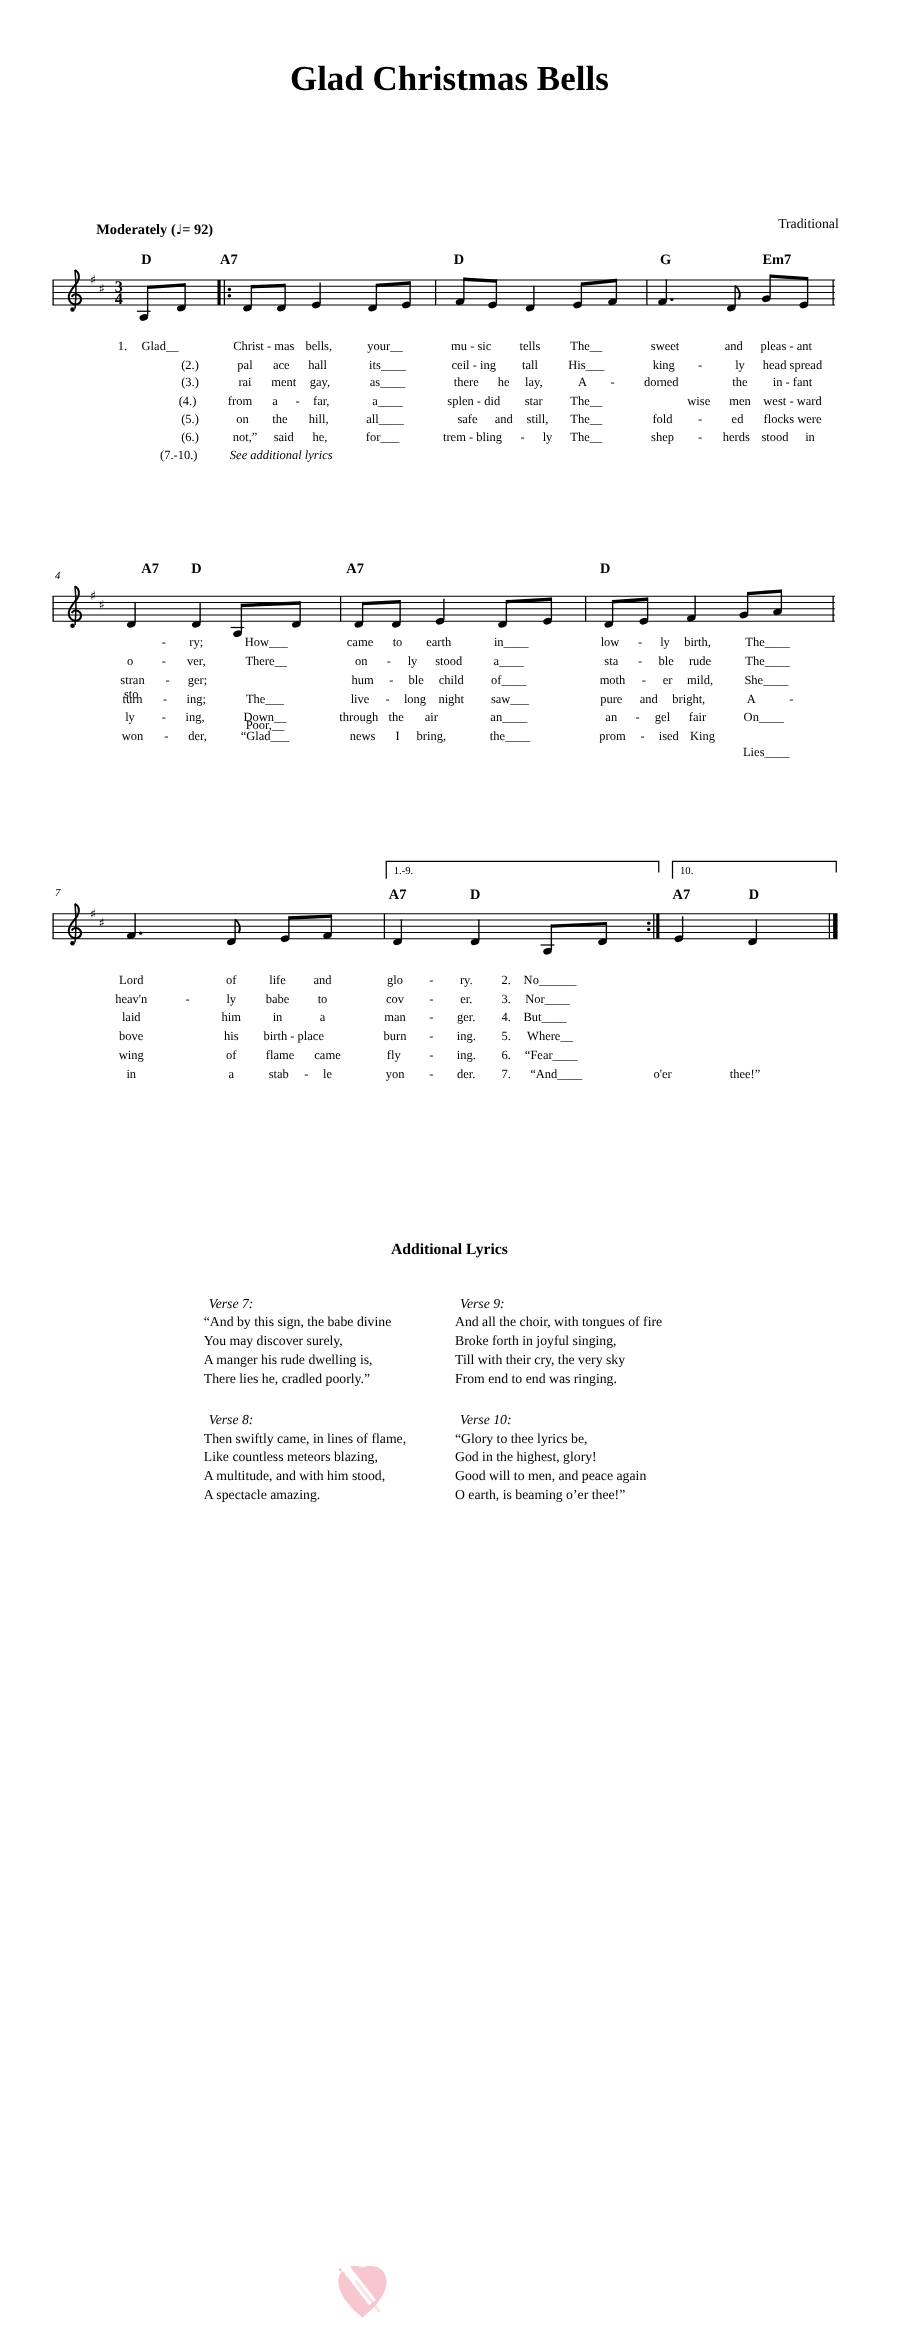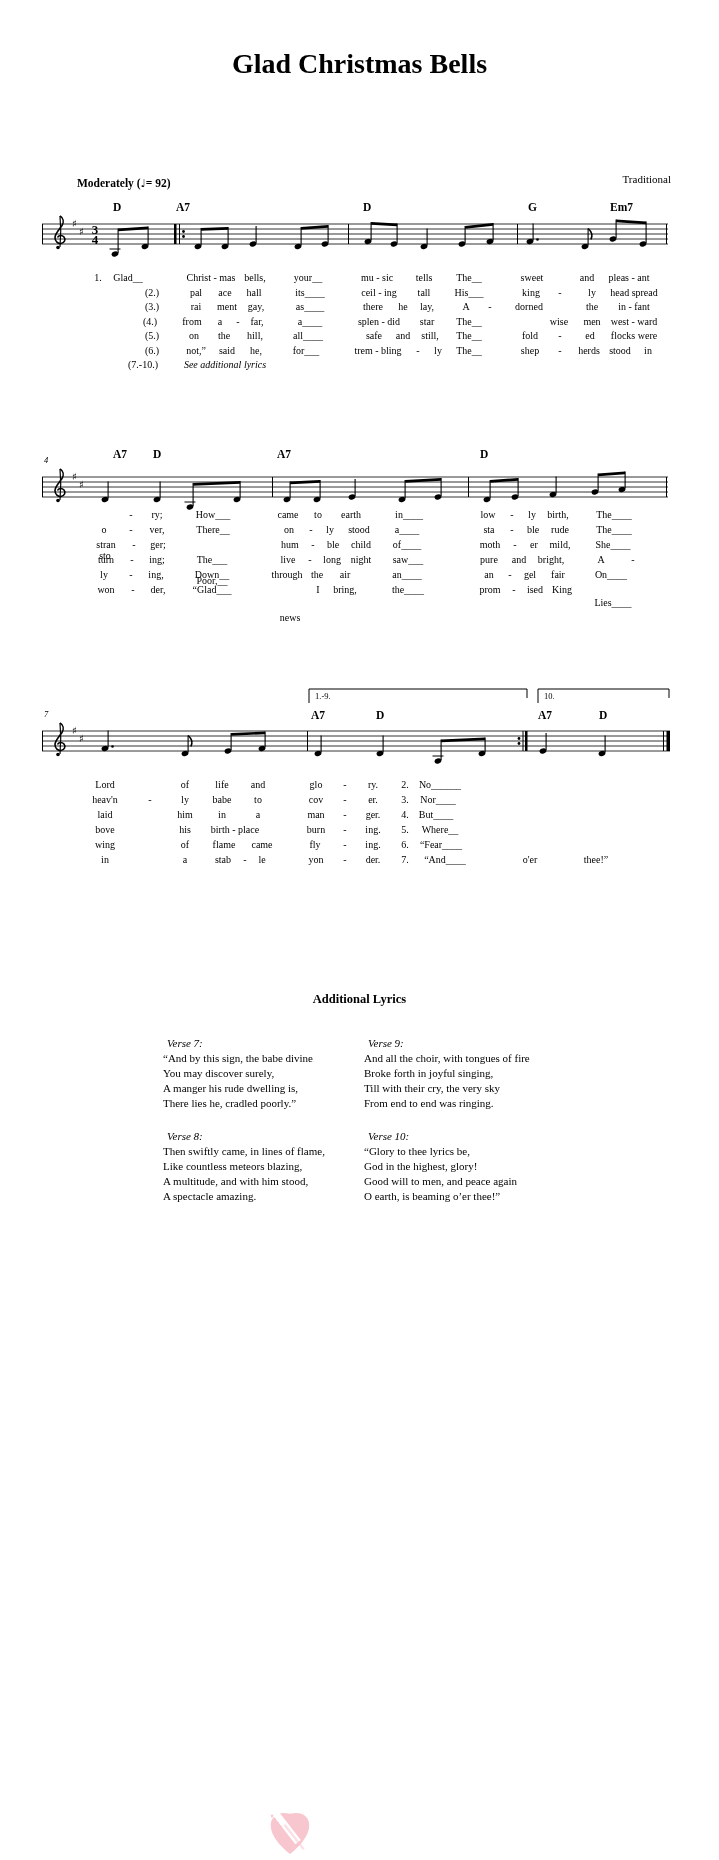--- a/index.html
+++ b/index.html
@@ -360,21 +360,21 @@
       <span class="lyr" style="left: 407px; top: 569px;">an____</span>
       <span class="lyr" style="left: 489px; top: 569px;">an</span>
       <span class="lyr" style="left: 510px; top: 569px;">-</span>
       <span class="lyr" style="left: 530px; top: 569px;">gel</span>
       <span class="lyr" style="left: 558px; top: 569px;">fair</span>
       <span class="lyr" style="left: 611px; top: 569px;">On____</span>
       <span class="lyr" style="left: 106px; top: 584px;">won</span>
       <span class="lyr" style="left: 133px; top: 584px;">-</span>
       <span class="lyr" style="left: 158px; top: 584px;">der,</span>
       <span class="lyr" style="left: 212px; top: 584px;">“Glad___</span>
-      <span class="lyr" style="left: 290px; top: 612px; text-align: right;">news</span>
+      <span class="lyr" style="left: 290px; top: 584px; text-align: right;">news</span>
       <span class="lyr" style="left: 318px; top: 584px;">I</span>
       <span class="lyr" style="left: 345px; top: 584px;">bring,</span>
       <span class="lyr" style="left: 408px; top: 584px;">the____</span>
       <span class="lyr" style="left: 490px; top: 584px;">prom</span>
       <span class="lyr" style="left: 514px; top: 584px;">-</span>
       <span class="lyr" style="left: 535px; top: 584px;">ised</span>
       <span class="lyr" style="left: 562px; top: 584px;">King</span>
       <span class="lyr" style="left: 613px; top: 584px; margin-top: 13px;">Lies____</span>
       <span class="lyr" style="left: 105px; top: 779px;">Lord</span>
       <span class="lyr" style="left: 185px; top: 779px;">of</span>

